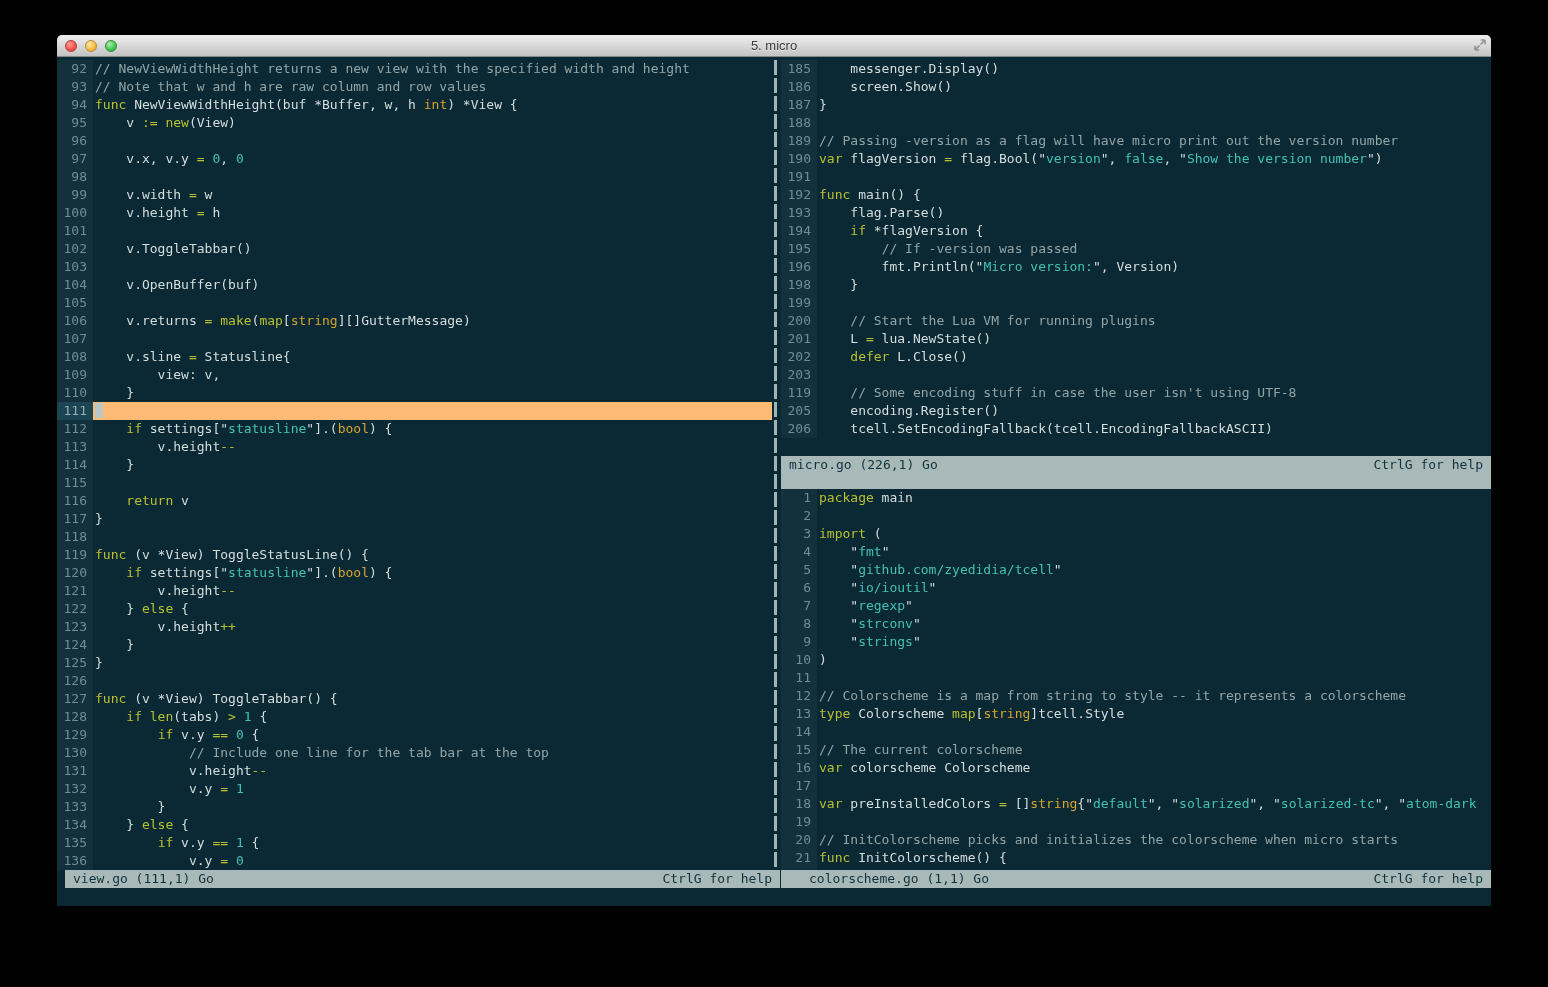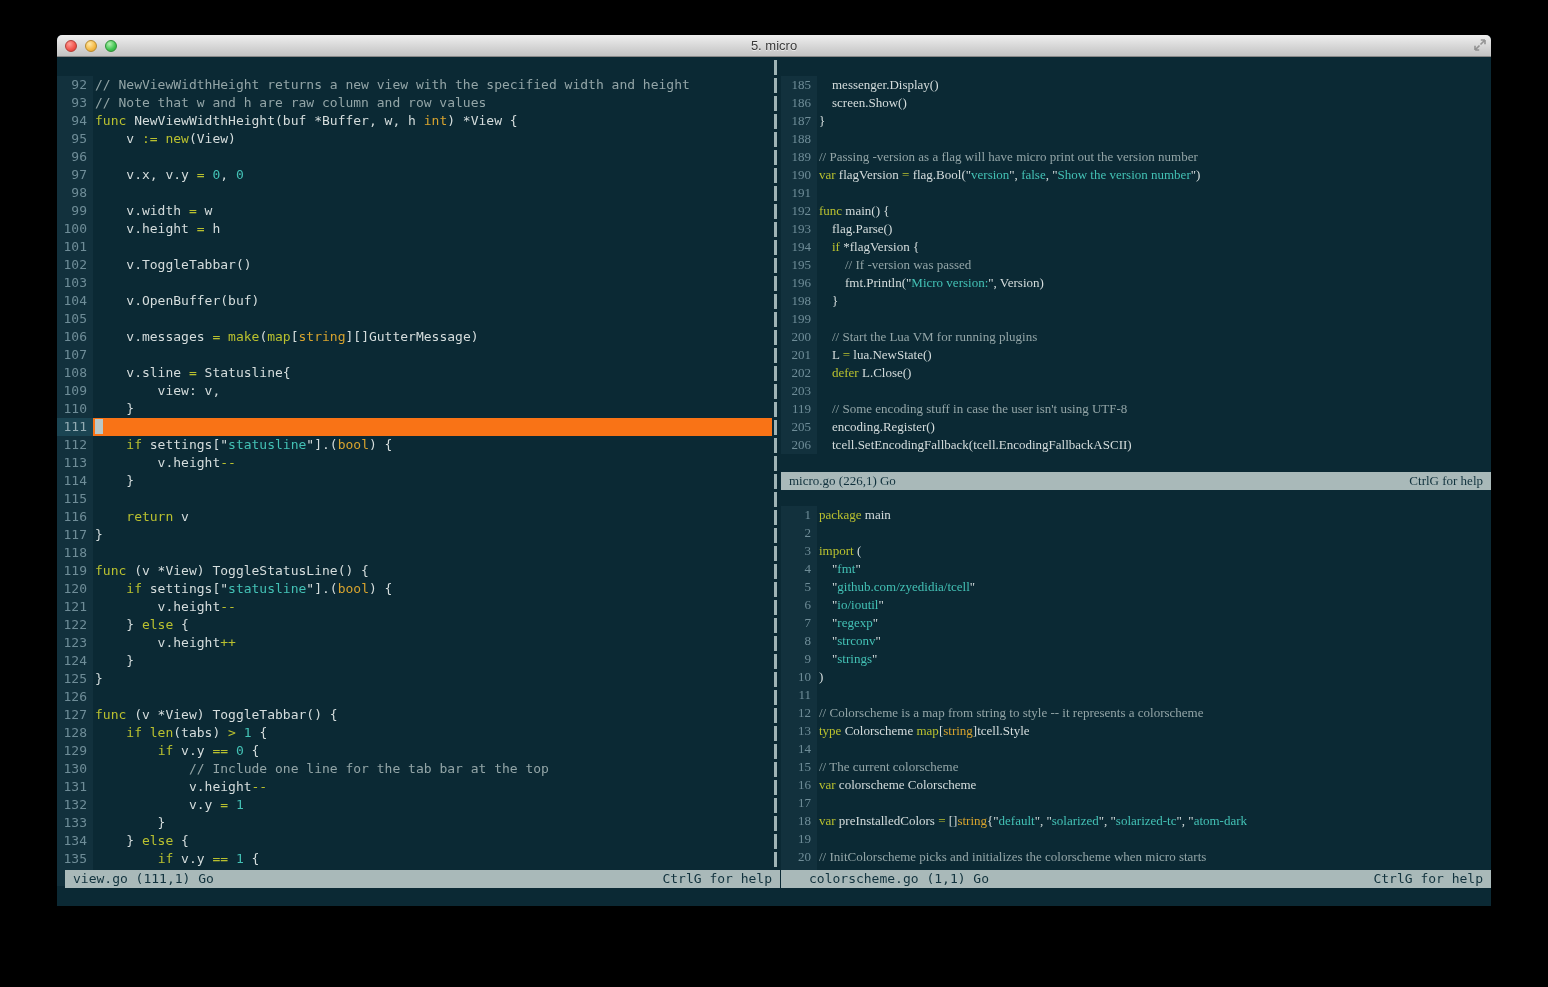--- a/index.html
+++ b/index.html
@@ -20,44 +20,44 @@
   .light.yellow{background:radial-gradient(circle at 35% 30%,#ffe9a8,#f5b944 60%,#d99c2b);border:1px solid #b88a2e;}
   .light.green{background:radial-gradient(circle at 35% 30%,#b3f0b0,#3ec44f 60%,#2da33c);border:1px solid #2d8f36;}
   .title{position:absolute;left:0;right:0;top:0;height:22px;line-height:21px;
          text-align:center;font-family:"Liberation Sans",sans-serif;
          font-size:13px;color:#3a3a3a;text-shadow:0 1px 0 rgba(255,255,255,.6);}
   .fsicon{position:absolute;right:3px;top:2px;width:16px;height:16px;opacity:.75;}
 
   
   .terminal{position:absolute;left:0;top:22px;right:0;bottom:0;background:#0b2934;
             font-size:13px;line-height:18px;}
-  .pane{position:absolute;overflow:hidden;margin-top:16px;}
+  .pane{position:absolute;overflow:hidden;}
   .pane-left{left:0;top:3px;width:715px;height:810px;}
   .divider{position:absolute;left:715px;top:3px;width:9px;height:810px;}
   .divider .bars{width:3px;height:100%;margin-left:2px;
       background:repeating-linear-gradient(to bottom,#9fb4b6 0,#9fb4b6 15px,transparent 15px,transparent 18px);}
-  .pane-right-col{position:absolute;left:724px;top:3px;width:710px;height:810px;font-family:Liberation Serif, serif;}
+  .pane-right-col{position:absolute;left:724px;top:3px;width:710px;height:810px;}
   .pane-tr{position:relative;width:710px;height:396px;overflow:hidden;}
   .pane-br{position:relative;width:710px;height:396px;overflow:hidden;}
 
   .row{display:flex;height:18px;white-space:pre;}
   .gutter{flex:none;width:30px;padding-right:6px;text-align:right;
           color:#6f8d98;background:#12313d;}
   .code{flex:1;padding-left:2px;color:var(--plain);overflow:hidden;}
-  .row.cursorline{background:#f97316;}
+  .row.cursorline{background:#fdba74;}
   .row.cursorline .gutter{background:#1b4553;color:#93acb4;}
   .cursorblock{display:inline-block;width:8px;height:15px;margin-top:1px;
                background:#b9c7c7;vertical-align:top;}
 
   .tok-k{color:var(--keyword);text-align:right;} .tok-o{color:var(--operator);}
   .tok-s{color:var(--string);}  .tok-n{color:var(--number);}
   .tok-t{color:var(--type);}    .tok-c{color:var(--comment);}
   .tok-p{color:var(--plain);}
 
-  .statusbar{height:18px;background:#a9b9b9;color:#11323d;
+  .statusbar{height:33px;background:#a9b9b9;color:#11323d;
              display:flex;justify-content:space-between;
              padding:0 8px;box-sizing:border-box;}
   .statusbar span{line-height:18px;}
   .sb-mid{position:relative;width:710px;}
   .sb-bottom-left{position:absolute;left:8px;top:813px;width:715px;}
   .sb-bottom-right{position:absolute;left:724px;top:813px;width:710px;padding-left:28px;}
   .cmdline{position:absolute;left:0;top:831px;right:0;height:18px;background:#0b2934;}
 </style>
 </head>
 <body>
@@ -87,21 +87,21 @@
         <div class="row"><span class="gutter">96</span><span class="code"></span></div>
         <div class="row"><span class="gutter">97</span><span class="code"><span class="tok-p">    v.x, v.y </span><span class="tok-o">=</span><span class="tok-p"> </span><span class="tok-n">0</span><span class="tok-p">, </span><span class="tok-n">0</span></span></div>
         <div class="row"><span class="gutter">98</span><span class="code"></span></div>
         <div class="row"><span class="gutter">99</span><span class="code"><span class="tok-p">    v.width </span><span class="tok-o">=</span><span class="tok-p"> w</span></span></div>
         <div class="row"><span class="gutter">100</span><span class="code"><span class="tok-p">    v.height </span><span class="tok-o">=</span><span class="tok-p"> h</span></span></div>
         <div class="row"><span class="gutter">101</span><span class="code"></span></div>
         <div class="row"><span class="gutter">102</span><span class="code"><span class="tok-p">    v.ToggleTabbar()</span></span></div>
         <div class="row"><span class="gutter">103</span><span class="code"></span></div>
         <div class="row"><span class="gutter">104</span><span class="code"><span class="tok-p">    v.OpenBuffer(buf)</span></span></div>
         <div class="row"><span class="gutter">105</span><span class="code"></span></div>
-        <div class="row"><span class="gutter">106</span><span class="code"><span class="tok-p">    v.messages </span><span class="tok-o">=</span><span class="tok-p"> </span><span class="tok-k">make</span><span class="tok-p">(</span><span class="tok-k">map</span><span class="tok-p">[</span><span class="tok-t">string</span><span class="tok-p">][]GutterMessage)</span></span></div>
+        <div class="row"><span class="gutter">106</span><span class="code"><span class="tok-p">    v.returns </span><span class="tok-o">=</span><span class="tok-p"> </span><span class="tok-k">make</span><span class="tok-p">(</span><span class="tok-k">map</span><span class="tok-p">[</span><span class="tok-t">string</span><span class="tok-p">][]GutterMessage)</span></span></div>
         <div class="row"><span class="gutter">107</span><span class="code"></span></div>
         <div class="row"><span class="gutter">108</span><span class="code"><span class="tok-p">    v.sline </span><span class="tok-o">=</span><span class="tok-p"> Statusline{</span></span></div>
         <div class="row"><span class="gutter">109</span><span class="code"><span class="tok-p">        view: v,</span></span></div>
         <div class="row"><span class="gutter">110</span><span class="code"><span class="tok-p">    }</span></span></div>
         <div class="row cursorline"><span class="gutter">111</span><span class="code"><span class="cursorblock"></span></span></div>
         <div class="row"><span class="gutter">112</span><span class="code"><span class="tok-p">    </span><span class="tok-k">if</span><span class="tok-p"> settings["</span><span class="tok-s">statusline</span><span class="tok-p">"].(</span><span class="tok-t">bool</span><span class="tok-p">) {</span></span></div>
         <div class="row"><span class="gutter">113</span><span class="code"><span class="tok-p">        v.height</span><span class="tok-o">--</span></span></div>
         <div class="row"><span class="gutter">114</span><span class="code"><span class="tok-p">    }</span></span></div>
         <div class="row"><span class="gutter">115</span><span class="code"></span></div>
         <div class="row"><span class="gutter">116</span><span class="code"><span class="tok-p">    </span><span class="tok-k">return</span><span class="tok-p"> v</span></span></div>

